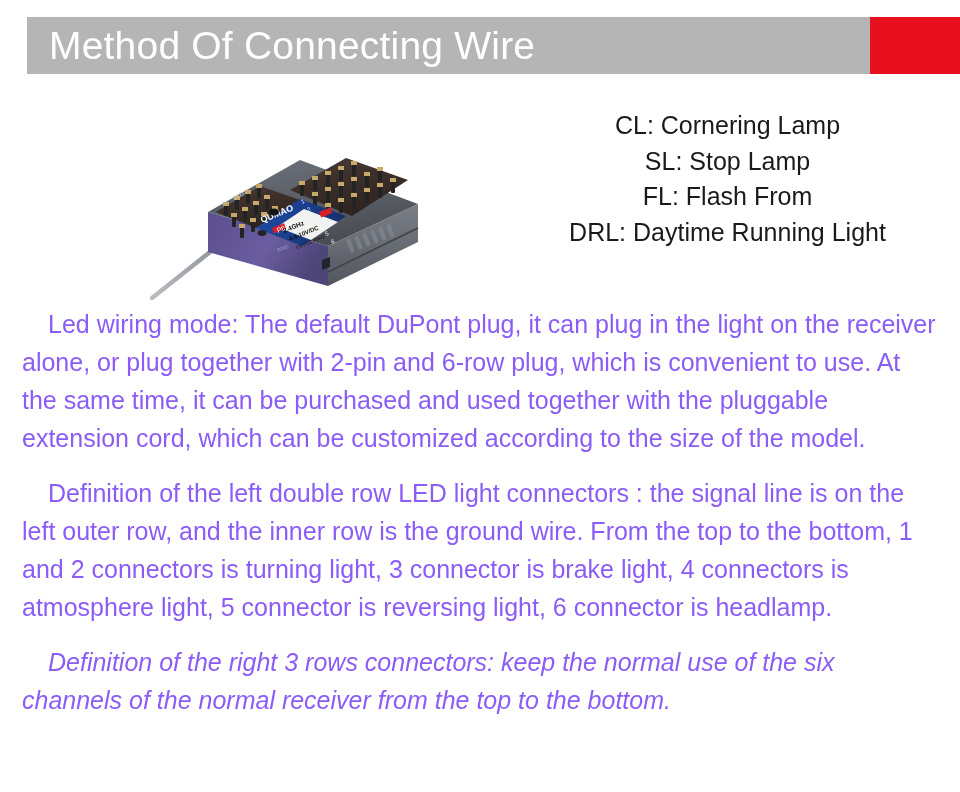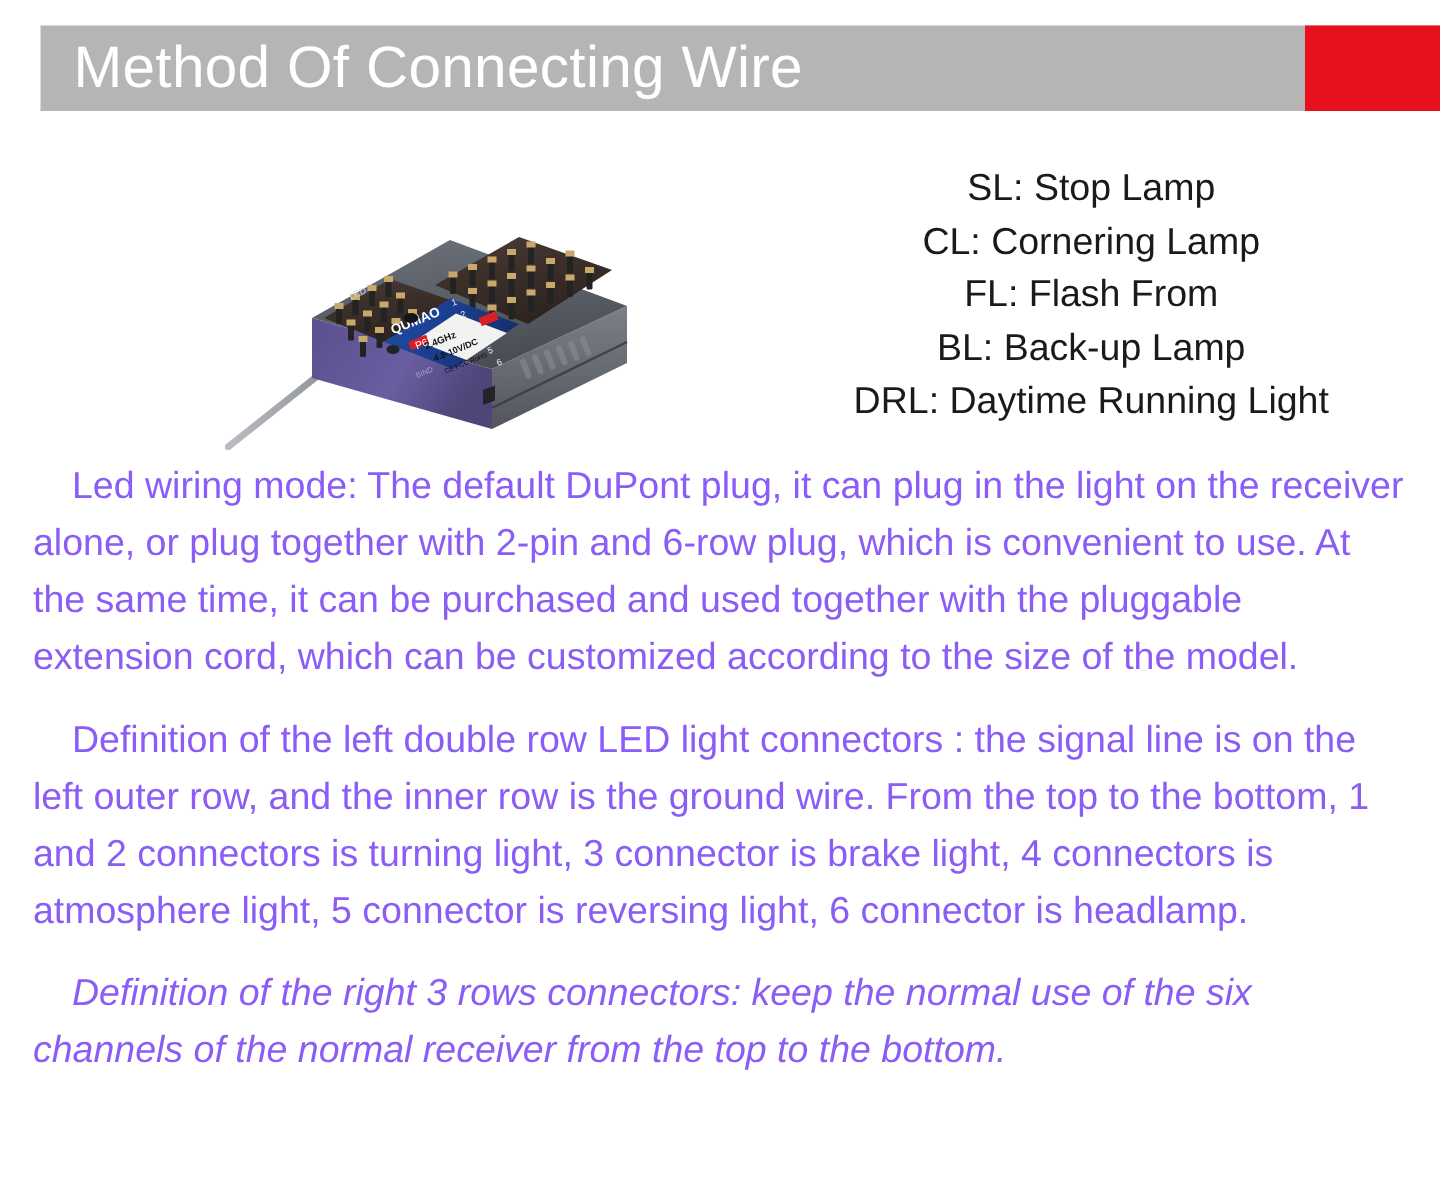--- a/index.html
+++ b/index.html
@@ -255,24 +255,23 @@
       <rect x="236" y="125" width="4" height="14" rx="2" transform="rotate(-22 236 125)"></rect>
     </g>
 
     <path d="M172 160 L180 157 L180 167 L172 170 Z" fill="#22242a"></path>
 
     <path d="M178 172 L268 128" stroke="#3f4248" stroke-width="1.6" fill="none"></path>
   </svg>
 </div>
 
 <div id="legend-list">
+  <div class="legend-line">CL: Cornering Lamp</div>
   <div class="legend-line">SL: Stop Lamp</div>
-  <div class="legend-line">CL: Cornering Lamp</div>
   <div class="legend-line">FL: Flash From</div>
-  <div class="legend-line">BL: Back-up Lamp</div>
   <div class="legend-line">DRL: Daytime Running Light</div>
 </div>
 
 <div id="body-copy">
   <p class="body-paragraph">Led wiring mode: The default DuPont plug, it can plug in the light on the receiver alone, or plug together with 2-pin and 6-row plug, which is convenient to use. At the same time, it can be purchased and used together with the pluggable extension cord, which can be customized according to the size of the model.</p>
   <p class="body-paragraph">Definition of the left double row LED light connectors : the signal line is on the left outer row, and the inner row is the ground wire. From the top to the bottom, 1 and 2 connectors is turning light, 3 connector is brake light, 4 connectors is atmosphere light, 5 connector is reversing light, 6 connector is headlamp.</p>
   <p class="body-paragraph">Definition of the right 3 rows connectors: keep the normal use of the six channels of the normal receiver from the top to the bottom.</p>
 </div>
 
 </body></html>

